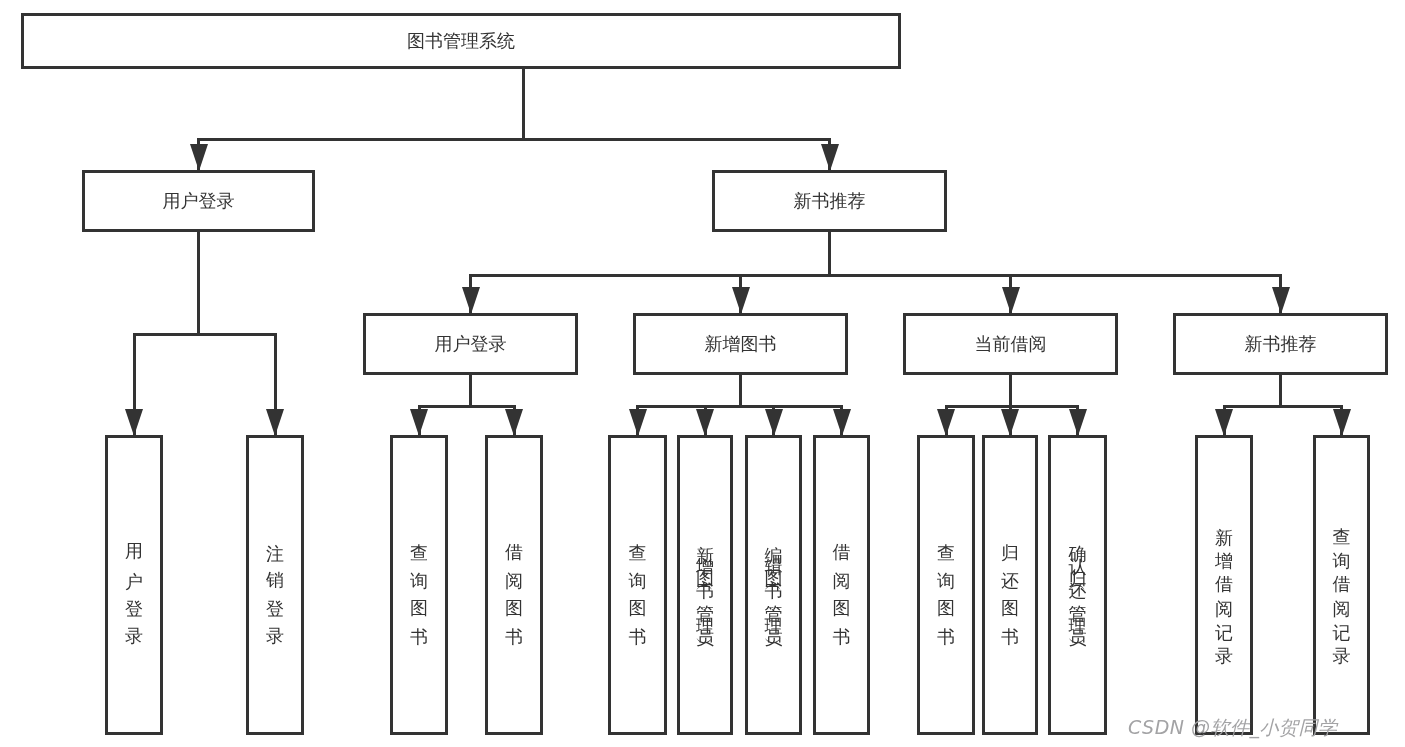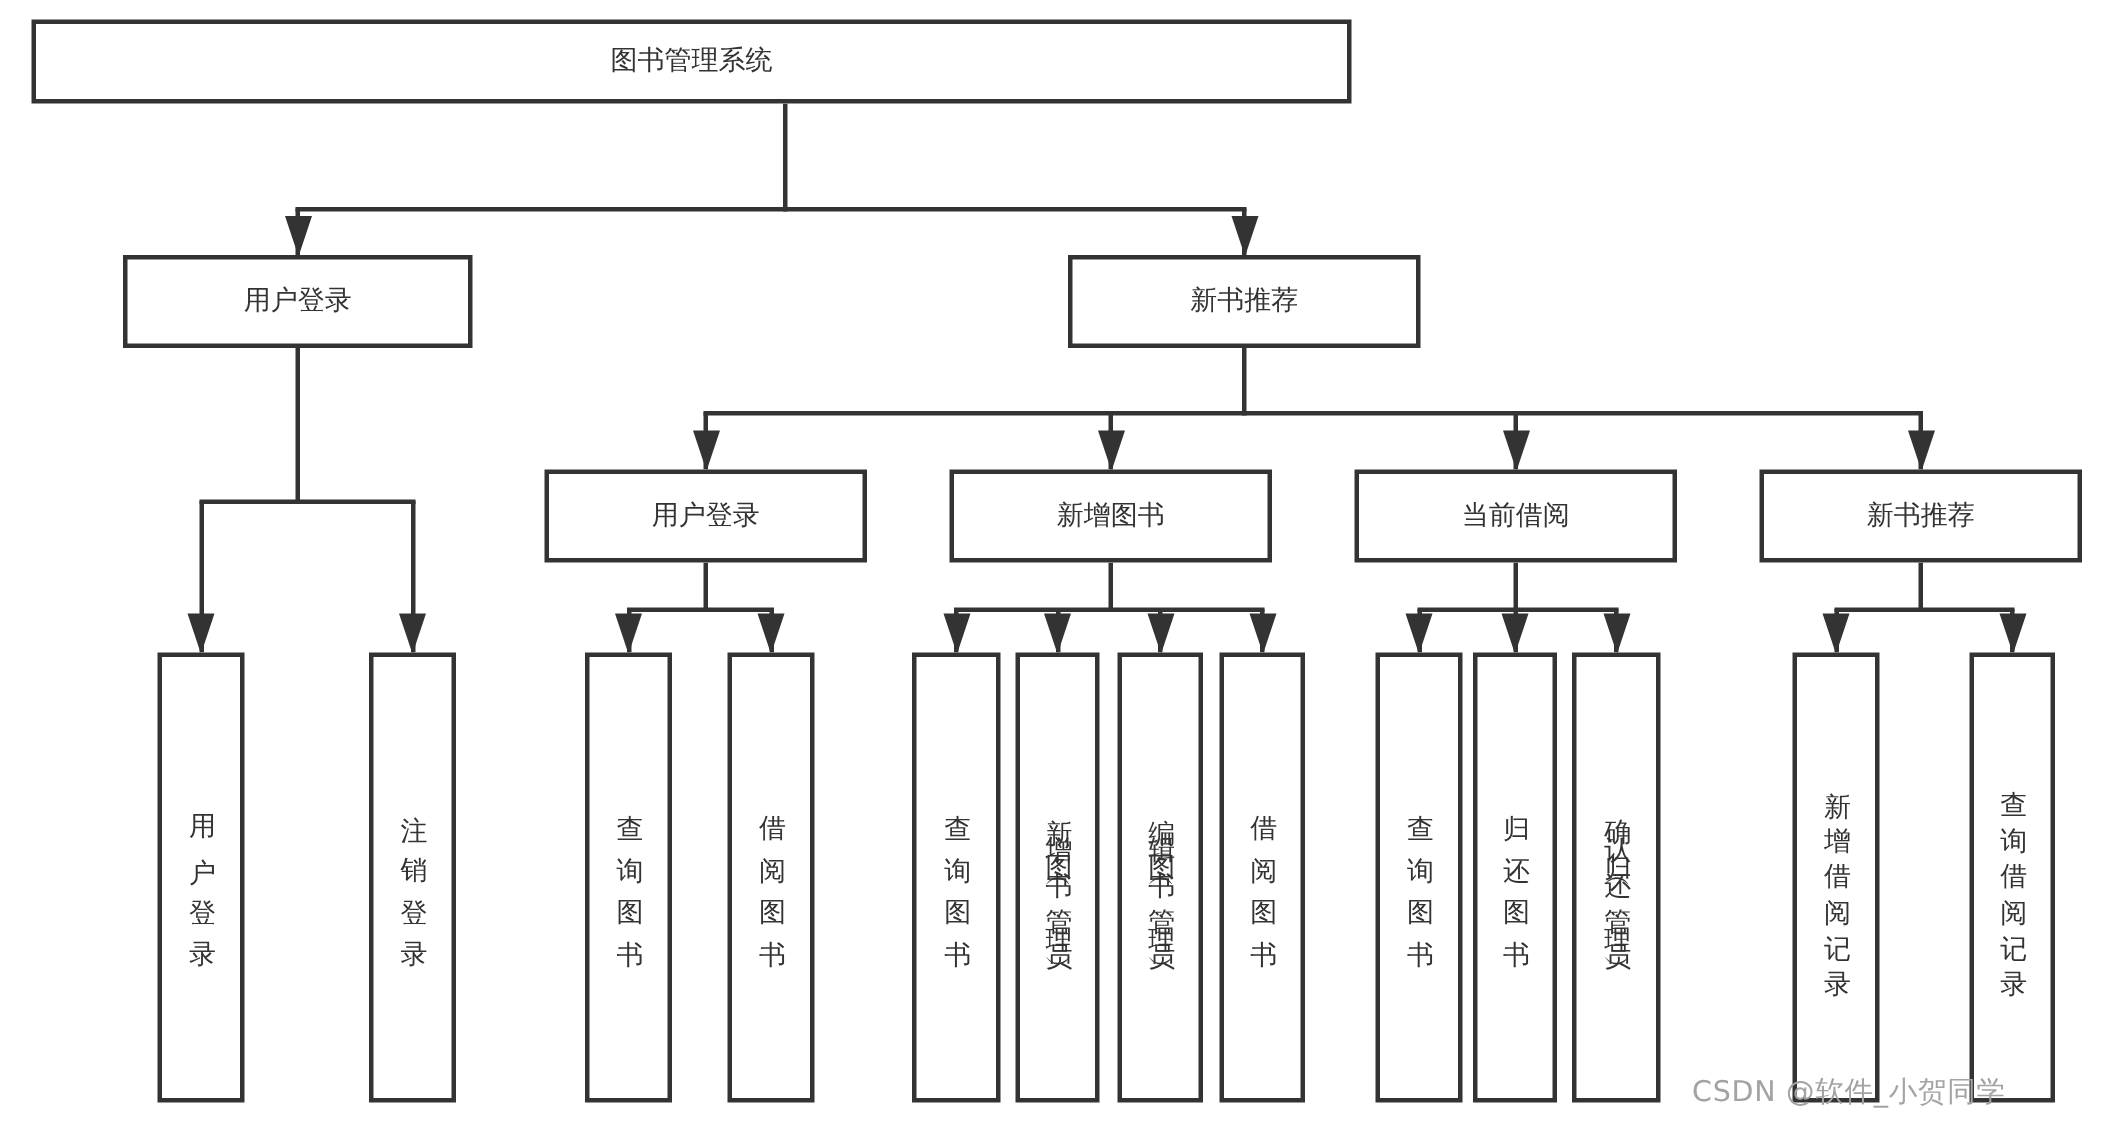--- a/index.html
+++ b/index.html
@@ -105,14 +105,14 @@
       <div class="node vertical" style="left: 608px; top: 435px; width: 59px; height: 300px; letter-spacing: 28px;">查询图书</div>
       <div class="node vertical" style="left: 677px; top: 435px; width: 56px; height: 300px; letter-spacing: 12px;">新增图书（管理员）</div>
       <div class="node vertical" style="left: 745px; top: 435px; width: 57px; height: 300px; letter-spacing: 12px;">编辑图书（管理员）</div>
       <div class="node vertical" style="left: 813px; top: 435px; width: 57px; height: 300px; letter-spacing: 28px;">借阅图书</div>
       <div class="node vertical" style="left: 917px; top: 435px; width: 58px; height: 300px; letter-spacing: 28px;">查询图书</div>
       <div class="node vertical" style="left: 982px; top: 435px; width: 56px; height: 300px; letter-spacing: 28px;">归还图书</div>
       <div class="node vertical" style="left: 1048px; top: 435px; width: 59px; height: 300px; letter-spacing: 12px;">确认归还（管理员）</div>
       <div class="node vertical" style="left: 1195px; top: 435px; width: 58px; height: 300px; letter-spacing: 24px;">新增借阅记录</div>
       <div class="node vertical" style="left: 1313px; top: 435px; width: 57px; height: 300px; letter-spacing: 24px;">查询借阅记录</div>
     </div>
-  <span class="watermark" style="left: 1128px; top: 715px;">CSDN @软件_小贺同学</span>
+  <span class="watermark" style="left: 1128px; top: 715px; font-style: italic;">CSDN @软件_小贺同学</span>
 </div>
 
 </body></html>

